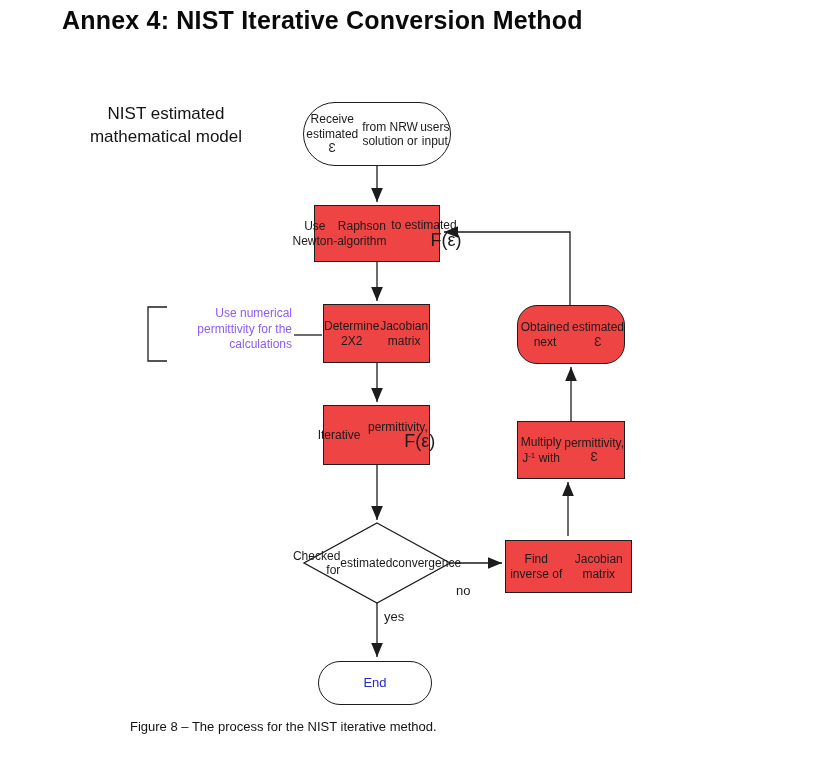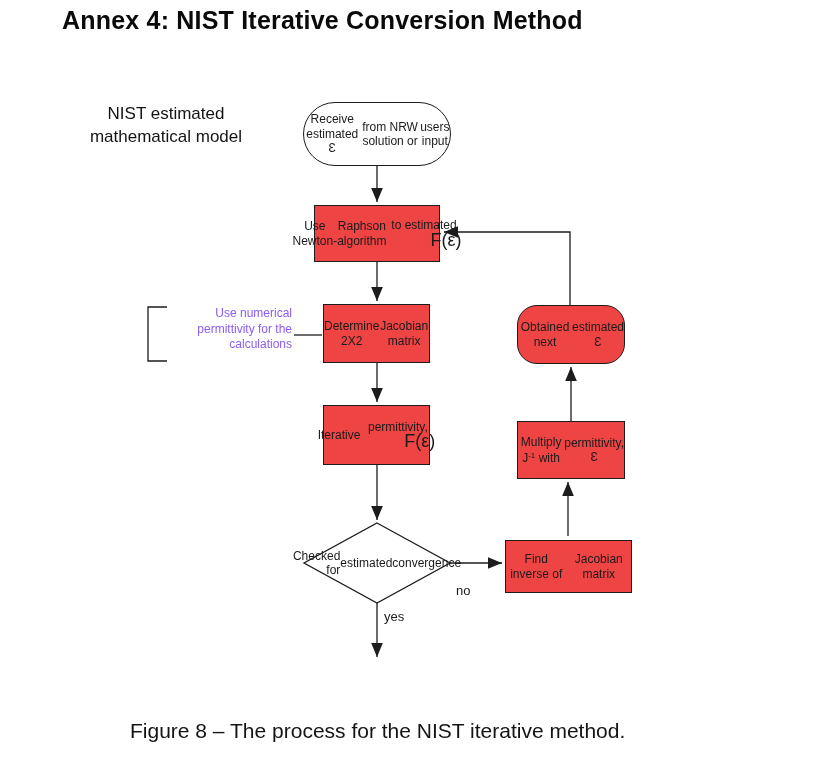--- a/index.html
+++ b/index.html
@@ -25,21 +25,21 @@
   .fmath{font-size:18px;margin-left:44px;}
   sup{font-size:8px;vertical-align:4px;}
   .annotation{
     position:absolute;left:152px;top:306px;width:140px;
     font-size:12px;line-height:15.5px;text-align:right;color:#8b5cf6;
   }
   .edge-label{position:absolute;font-size:13px;color:#1b1b1b;}
   .end-text{color:#2525cf;font-size:13px;}
   .caption{
     position:absolute;left:130px;top:719px;margin:0;
-    font-size:21px;color:#141414;white-space:nowrap;
+    font-size:13px;color:#141414;white-space:nowrap;
   }
 </style>
 </head>
 <body>
 
 <div class="page">
 
   <h1 class="title">Annex 4: NIST Iterative Conversion Method</h1>
 
   <div class="side-label">
@@ -105,20 +105,23 @@
   <div class="node rect" style="left:517px;top:421px;width:108px;height:58px;">
     <div><span>Multiply J</span><sup>-1</sup><span> with</span></div>
     <div>permittivity, Ɛ</div>
   </div>
 
   <div class="node rect" style="left:517px;top:305px;width:108px;height:59px;border-radius:20px;">
     <div>Obtained next</div>
     <div>estimated Ɛ</div>
   </div>
 
+  <div class="node stadium" style="left:318px;top:661px;width:114px;height:44px;border-radius:22px;">
+    <div class="end-text">End</div>
+  </div>
 
   <div class="annotation">
     <div>Use numerical</div>
     <div>permittivity for the</div>
     <div>calculations</div>
   </div>
 
   <div class="edge-label" style="left:456px;top:539px;margin-top:44px;">no</div>
   <div class="edge-label" style="left:384px;top:609px;">yes</div>
 

